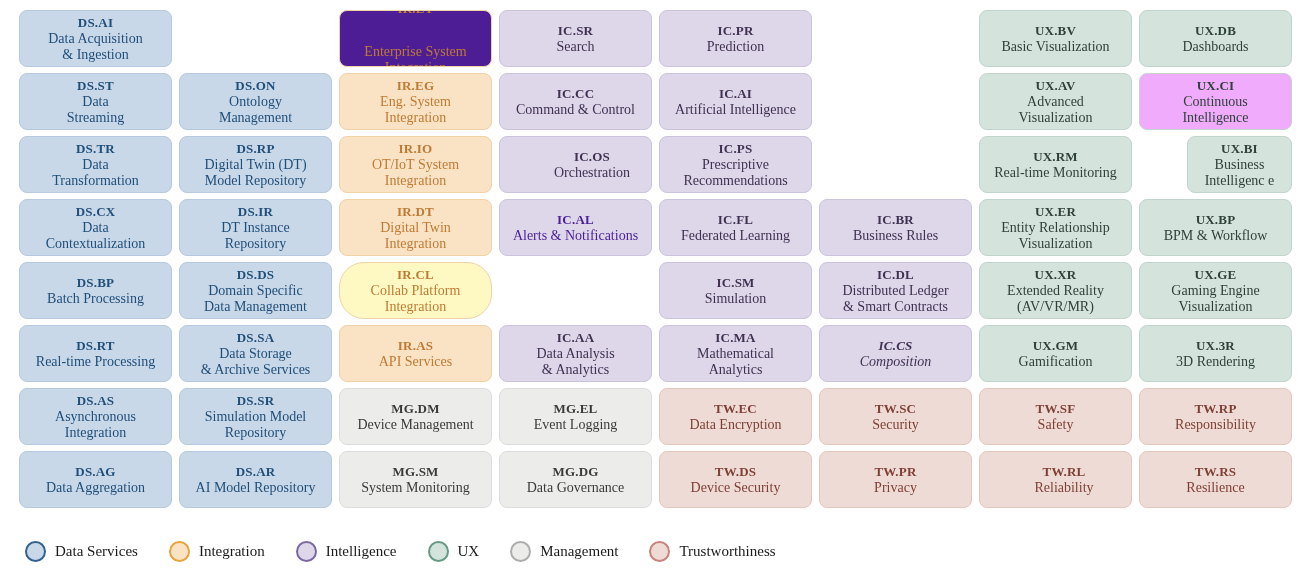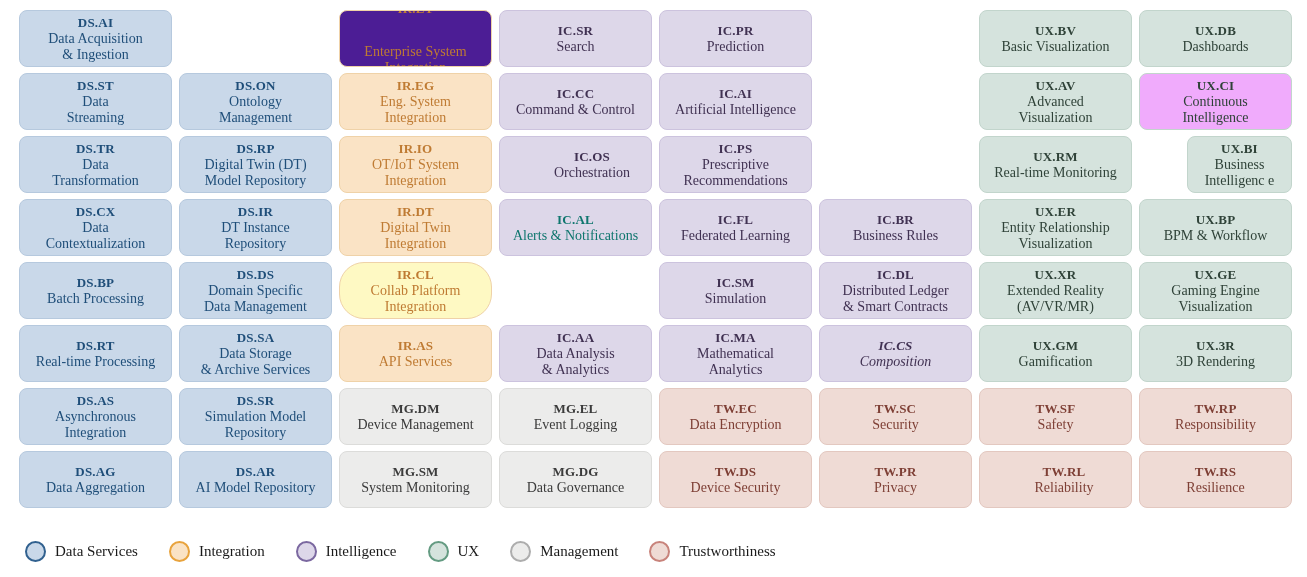--- a/index.html
+++ b/index.html
@@ -195,21 +195,21 @@
     <span class="label">Search</span>
   </div>
       <div class="cell" style="grid-area: 2 / 4; background: rgb(221, 215, 233); border-color: rgb(204, 195, 222); color: rgb(64, 49, 82);">
     <span class="code">IC.CC</span>
     <span class="label">Command &amp; Control</span>
   </div>
       <div class="cell" style="grid-area: 3 / 4; background: rgb(221, 215, 233); border-color: rgb(204, 195, 222); color: rgb(64, 49, 82); padding-left: 36px;">
     <span class="code">IC.OS</span>
     <span class="label">Orchestration</span>
   </div>
-      <div class="cell" style="grid-area: 4 / 4; background: rgb(221, 215, 233); border-color: rgb(204, 195, 222); color: #0f766e;">
+      <div class="cell" style="grid-area: 4 / 4; background: rgb(221, 215, 233); border-color: rgb(204, 195, 222); color: #4c1d95;">
     <span class="code">IC.AL</span>
     <span class="label">Alerts &amp; Notifications</span>
   </div>
       <div class="cell" style="grid-area: 6 / 4; background: rgb(221, 215, 233); border-color: rgb(204, 195, 222); color: rgb(64, 49, 82);">
     <span class="code">IC.AA</span>
     <span class="label">Data Analysis
 &amp; Analytics</span>
   </div>
       <div class="cell" style="grid-area: 7 / 4; background: rgb(236, 236, 235); border-color: rgb(220, 220, 218); color: rgb(59, 59, 59);">
     <span class="code">MG.EL</span>

